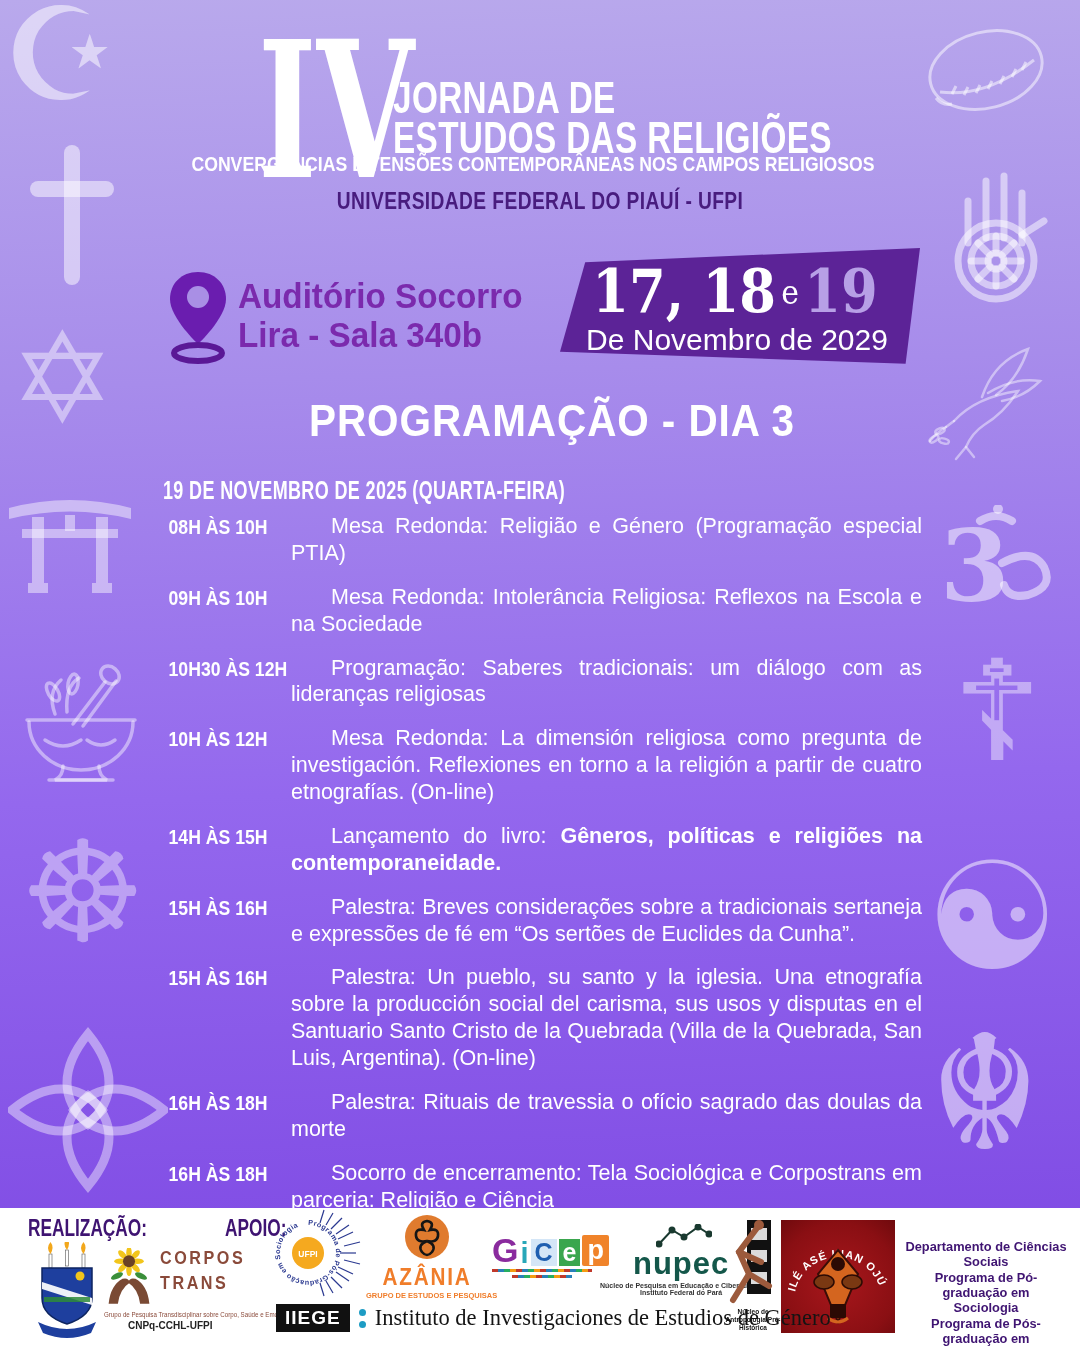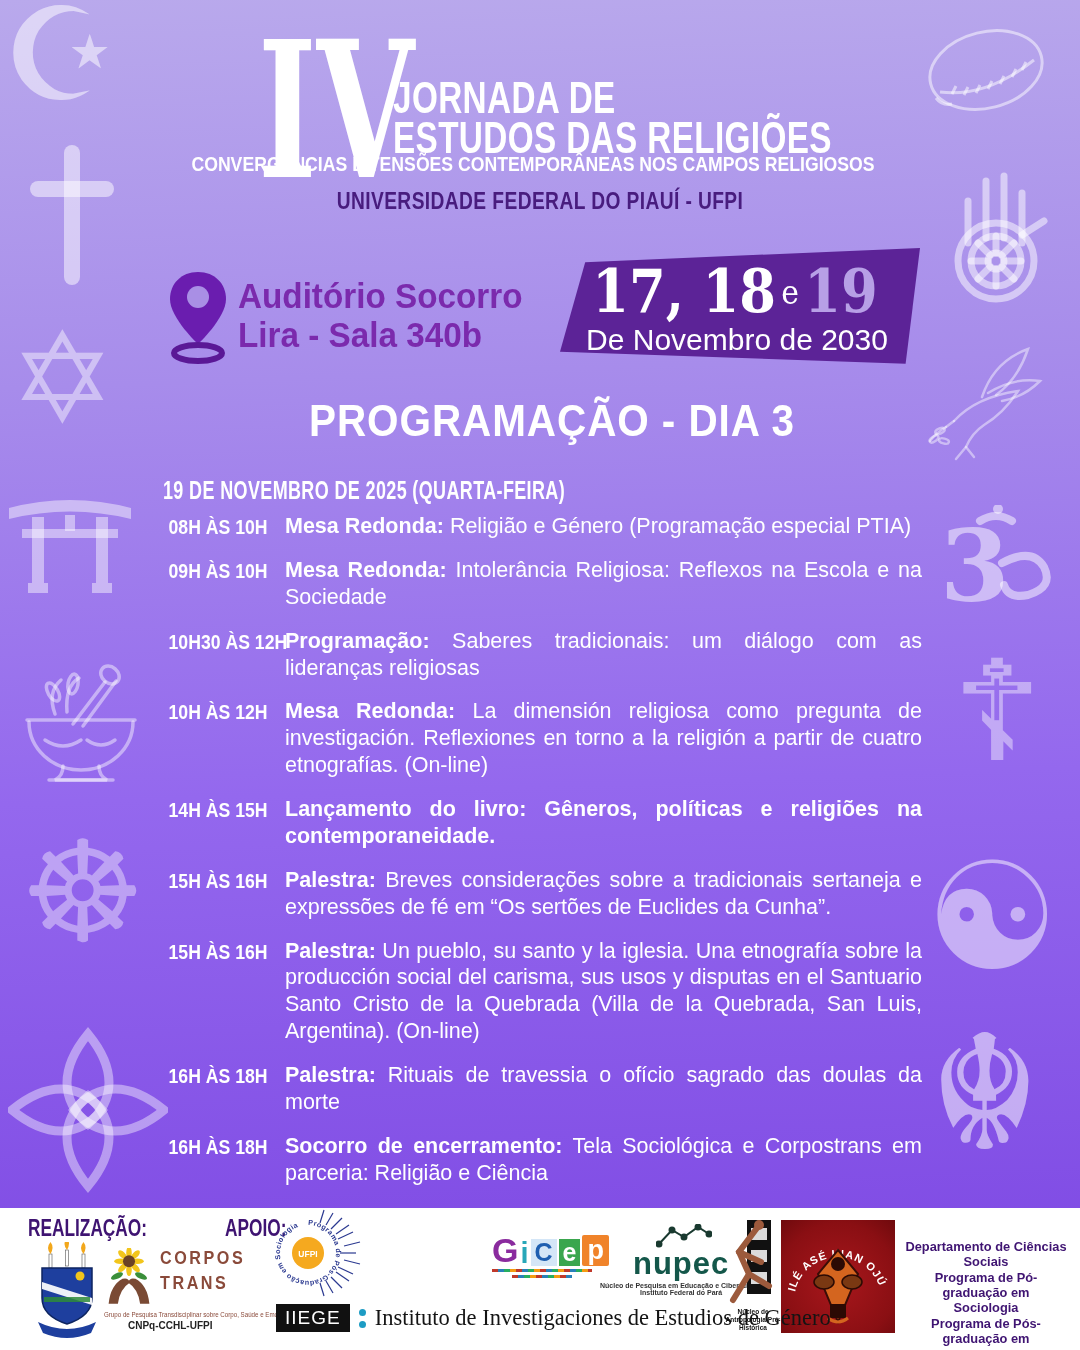--- a/index.html
+++ b/index.html
@@ -38,26 +38,26 @@
   .date-days .hl{color:#b7a0e6;}
   .date-month{position:absolute;left:0;right:6px;top:75px;text-align:center;
     font-size:30px;font-weight:400;color:#fff;white-space:nowrap;}
   
   .prog-title{left:552px;top:396px;font-size:44px;color:#fff;letter-spacing:1px;
     transform:translateX(-50%) scaleX(.92);}
   .day-heading{position:absolute;left:163px;top:476px;font-size:25px;color:#fff;
     font-weight:700;white-space:nowrap;transform:scaleX(.72);transform-origin:0 50%;
     letter-spacing:.5px;}
   #schedule-list{position:absolute;left:150px;top:513px;width:772px;}
-  .sched-item{display:grid;grid-template-columns:116px 1fr;column-gap:19px;
+  .sched-item{display:grid;grid-template-columns:116px 1fr;column-gap:25px;
     margin-bottom:17px;}
   .time{text-align:right;font-weight:700;font-size:21px;color:#fff;white-space:nowrap;
     transform:scaleX(.84);transform-origin:100% 50%;padding-top:2px;}
   .desc{margin:0;font-size:21.5px;line-height:1.25;color:#fff;text-align:justify;}
-  .desc .lbl{font-weight:700;}
+  .desc .lbl{font-weight:400;margin-left:40px;}
   .desc.all-bold .txt{font-weight:700;}
   
   .footer{position:absolute;left:0;top:1208px;width:1080px;height:142px;background:#fff;}
   .f-label{position:absolute;font-size:24px;font-weight:800;color:#3f1472;
     white-space:nowrap;transform:scaleX(.72);transform-origin:0 50%;}
   .ct-name{color:#8a4a3a;font-weight:800;font-size:19px;letter-spacing:3px;
     line-height:1.1;transform:scaleX(.85);transform-origin:0 0;}
   .ct-tiny{font-size:6.5px;color:#8a4a3a;white-space:nowrap;transform:scaleX(.95);
     transform-origin:0 0;}
   .ct-org{font-size:10px;font-weight:800;color:#222;}
@@ -76,21 +76,21 @@
   .stripe{height:3px;background:repeating-linear-gradient(90deg,#c0392b 0 6px,#2980b9 6px 12px,#27ae60 12px 18px,#f39c12 18px 24px);margin-top:3px;}
   .nupec-name{color:#14574a;font-weight:800;font-size:31px;letter-spacing:1px;line-height:1;}
   .nupec-tiny{font-size:7px;color:#333;font-weight:700;white-space:nowrap;text-align:center;}
   .nap-tiny{font-size:6.5px;color:#111;font-weight:700;line-height:1.25;text-align:center;}
   .ile-square{position:absolute;width:114px;height:113px;
     background:radial-gradient(circle at 50% 55%,#a8171c 0%,#8a0f13 70%,#6f0a0d 100%);}
   .dept{font-size:13.5px;font-weight:800;color:#3f1472;line-height:1.1;
     text-align:center;transform:scaleX(.95);}
   .dept div{margin-bottom:1px;}
   .iiege-row{position:absolute;display:flex;align-items:center;gap:9px;}
-  .iiege-box{background:#111;color:#fff;font-weight:400;font-size:19px;
+  .iiege-box{background:#111;color:#fff;font-weight:700;font-size:19px;
     letter-spacing:1px;padding:3px 9px;}
   .iiege-colon{display:flex;flex-direction:column;gap:5px;}
   .iiege-colon i{width:7px;height:7px;border-radius:50%;background:#1d9cc4;}
   .iiege-name{font-family:Liberation Serif, serif;font-size:22.5px;color:#141414;
     white-space:nowrap;}
 </style>
 </head>
 <body>
 
 <div class="poster">
@@ -218,21 +218,21 @@
   </div>
   <div class="venue-text">
     <div>Auditório Socorro</div>
     <div>Lira - Sala 340b</div>
   </div>
 
   <div class="date-badge">
     <div class="date-days">
       <span>17, 18</span><span class="conn">e</span><span class="hl">19</span>
     </div>
-    <div class="date-month">De Novembro de 2030</div>
+    <div class="date-month">De Novembro de 2029</div>
   </div>
 
   <div class="center-line prog-title">PROGRAMAÇÃO - DIA 3</div>
   <div class="day-heading">19 DE NOVEMBRO DE 2025 (QUARTA-FEIRA)</div>
 
   <div id="schedule-list">
     <div class="sched-item">
       <div class="time">08H ÀS 10H</div>
       <p class="desc"><b class="lbl">Mesa Redonda:</b> <span class="txt">Religião e Género (Programação especial PTIA)</span></p>
     </div>
@@ -351,20 +351,32 @@
           <line x1="58" y1="73" x2="65" y2="85"></line>
         </g>
         <text font-size="7.2" fill="#2b3990" font-weight="700" letter-spacing=".4">
           <textPath href="#soc-circ">Programa de Pós-Graduação em Sociologia</textPath>
         </text>
         <circle cx="40" cy="45" r="16" fill="#f5a91f"></circle>
         <text x="40" y="48.5" text-anchor="middle" font-size="8.5" font-weight="800" fill="#fff">UFPI</text>
       </svg>
     </div>
 
+    <div style="position:absolute;left:366px;top:6px;width:122px;text-align:center;">
+      <div class="symsvg" style="position:static;display:inline-block">
+        <svg width="46" height="46" viewBox="0 0 46 46">
+          <circle cx="23" cy="23" r="22" fill="#e07b2e"></circle>
+          <g fill="none" stroke="#151515" stroke-width="2.6" stroke-linecap="round">
+            <path d="M23,7 q8,1 3,9 q9,-2 8,6 q-1,7 -11,5 q10,4 5,11 q-5,6 -10,0 q-5,-7 5,-11 q-10,2 -11,-5 q-1,-8 8,-6 q-5,-8 3,-9"></path>
+          </g>
+        </svg>
+      </div>
+      <div class="azania-name">AZÂNIA</div>
+      <div class="azania-sub">GRUPO DE ESTUDOS E PESQUISAS</div>
+    </div>
 
     <div style="position:absolute;left:492px;top:27px;width:104px;">
       <div class="gicep-row" id="gicep-letters">
         <span class="g1">G</span>
         <span class="g2">i</span>
         <span class="g3">C</span>
         <span class="g4">e</span>
         <span class="g5">p</span>
       </div>
       <div class="stripe" style="width:100px"></div>

